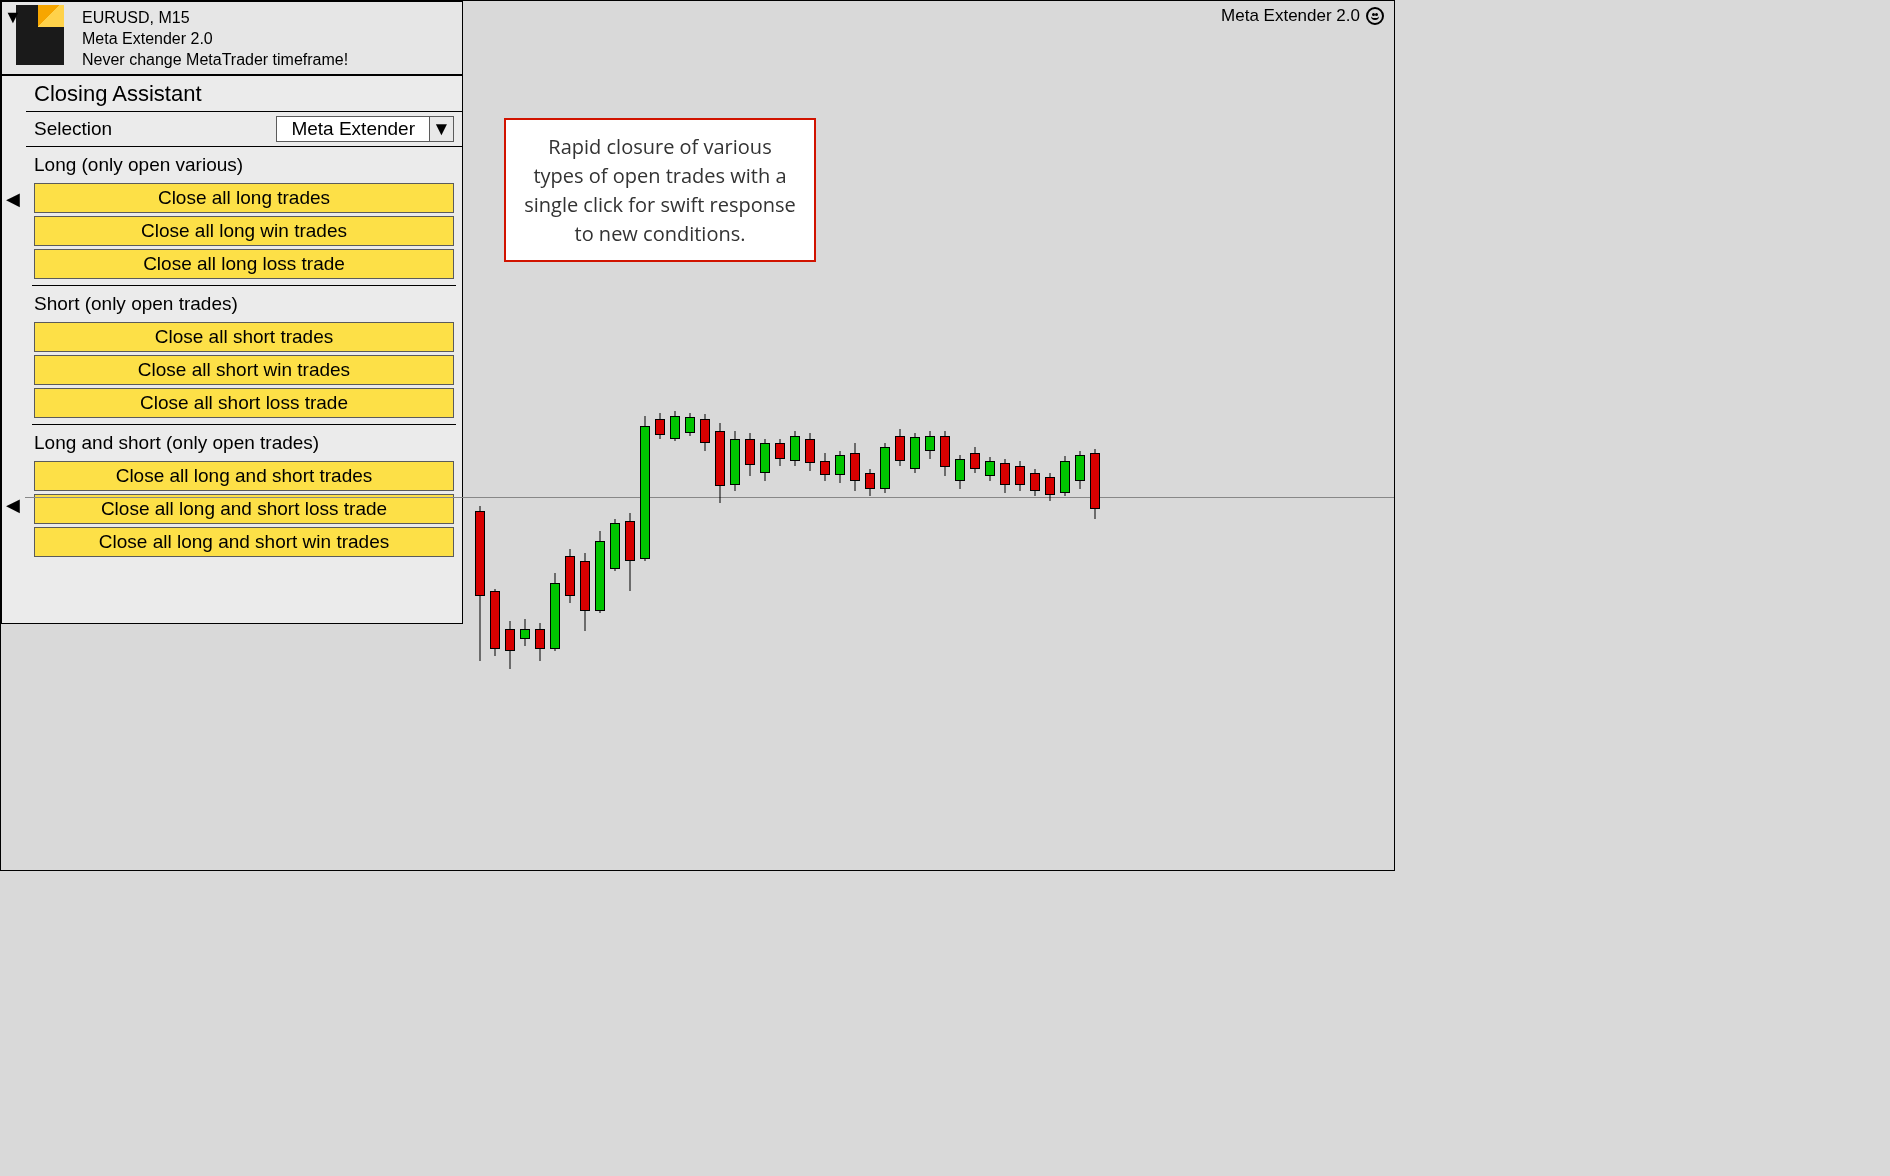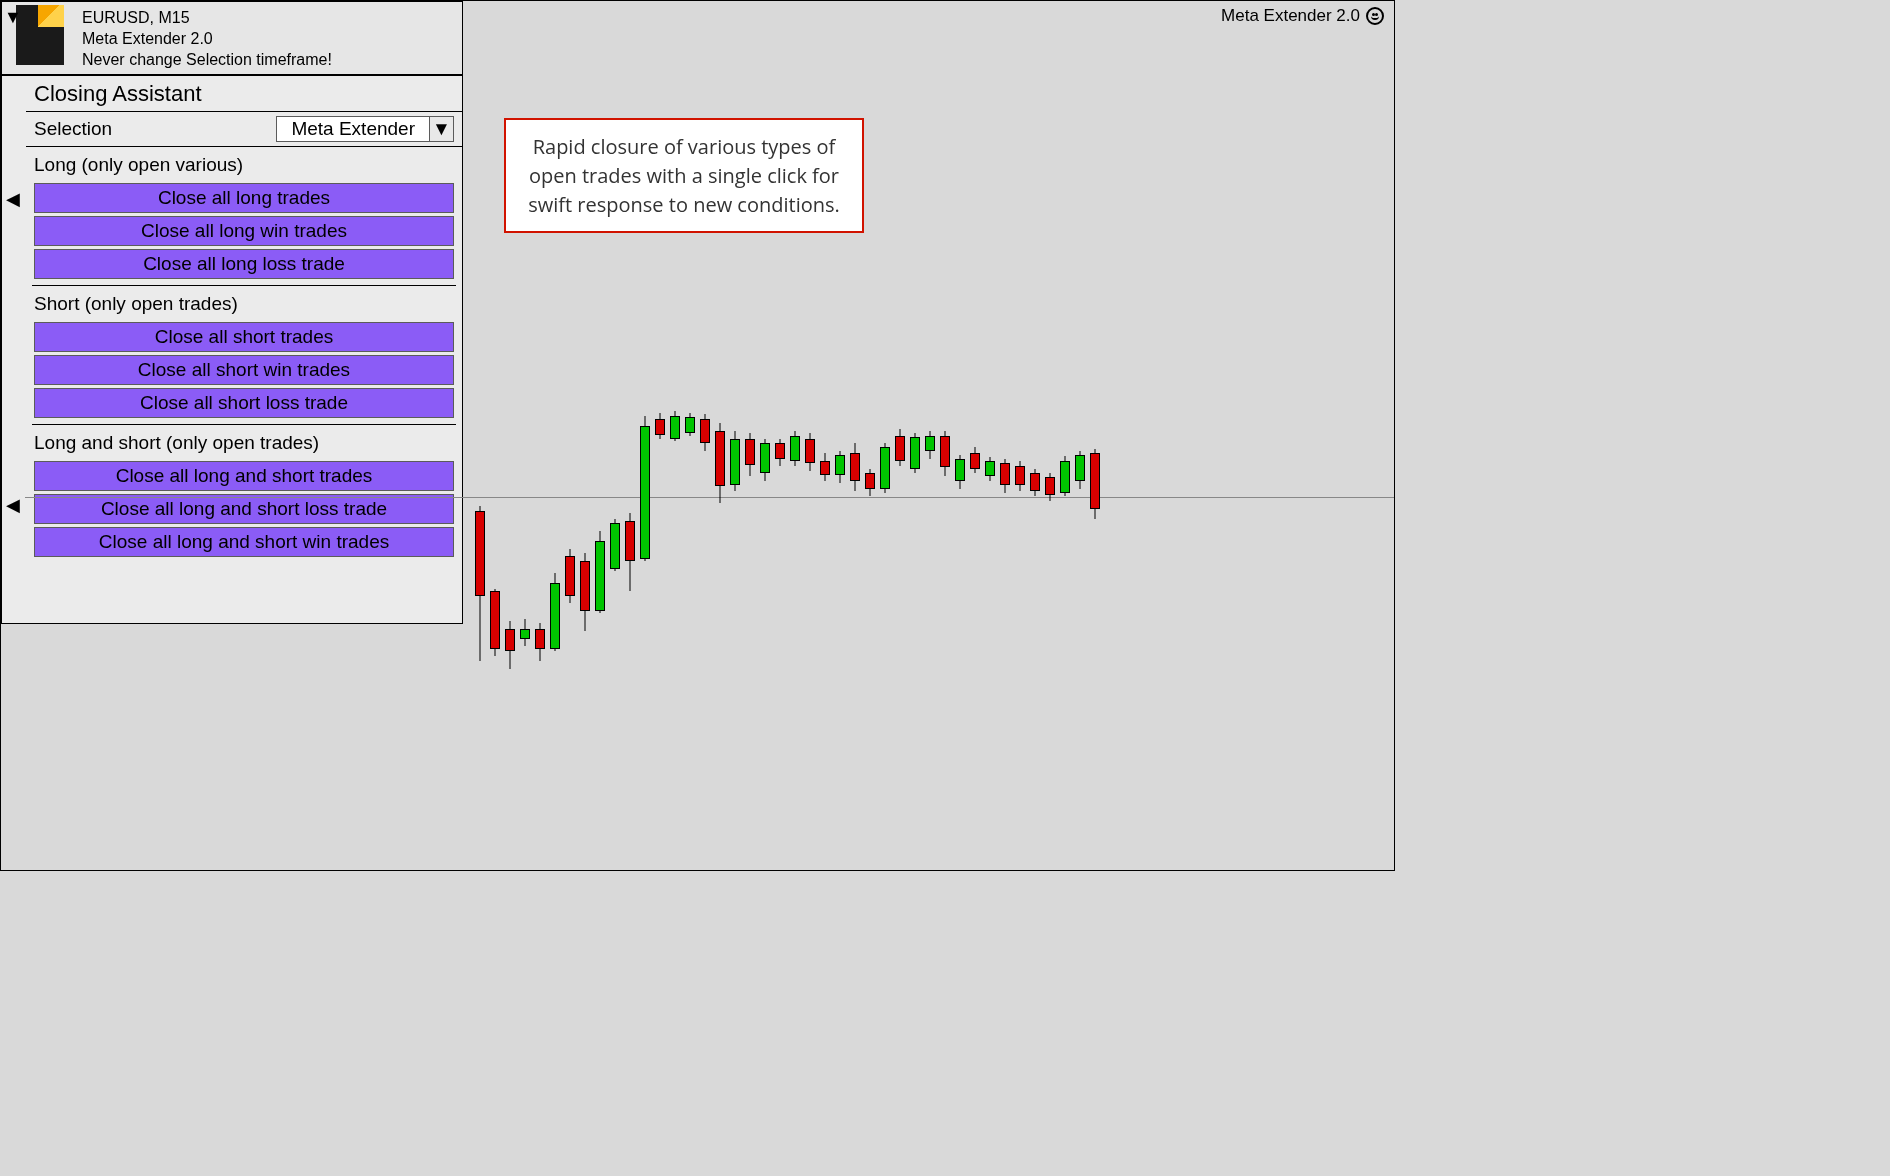--- a/index.html
+++ b/index.html
@@ -116,36 +116,36 @@
     border-left: 1px solid #5b5b5b;
     display:flex; align-items:center; justify-content:center;
     background:#e8e8e8;
   }
   .section-head {
     font-size: 19px;
     padding: 7px 8px 4px 8px;
   }
   .btn {
     margin: 3px 8px;
-    background: #8b5cf6;
+    background: #fde047;
     border: 1px solid #5b5b5b;
     font-size: 19px;
     text-align: center;
     padding: 3px 0;
     cursor: pointer;
   }
   .hr {
     border-bottom: 1px solid #000;
     margin: 6px 6px 0 6px;
   }
   
   .callout {
     position: absolute;
     left: 503px; top: 117px;
-    width: 360px;
+    width: 312px;
     background: #fff;
     border: 2px solid #d11300;
     padding: 12px 16px;
     text-align: center;
     font-family: "Segoe UI", "Open Sans", sans-serif;
     font-size: 20px;
     color: #333;
     line-height: 1.45;
   }
   
@@ -167,21 +167,21 @@
 </style>
 </head>
 <body>
 
 <div class="whole">
   <div class="header">
     <div class="logo"></div>
     <div class="header-text">
       <div>EURUSD, M15</div>
       <div>Meta Extender 2.0</div>
-      <div>Never change Selection timeframe!</div>
+      <div>Never change MetaTrader timeframe!</div>
     </div>
   </div>
 
   <div class="top-right-label">
     <span>Meta Extender 2.0</span>
     <span class="smiley">
         <span class="mouth"></span>
       </span>
   </div>
 

